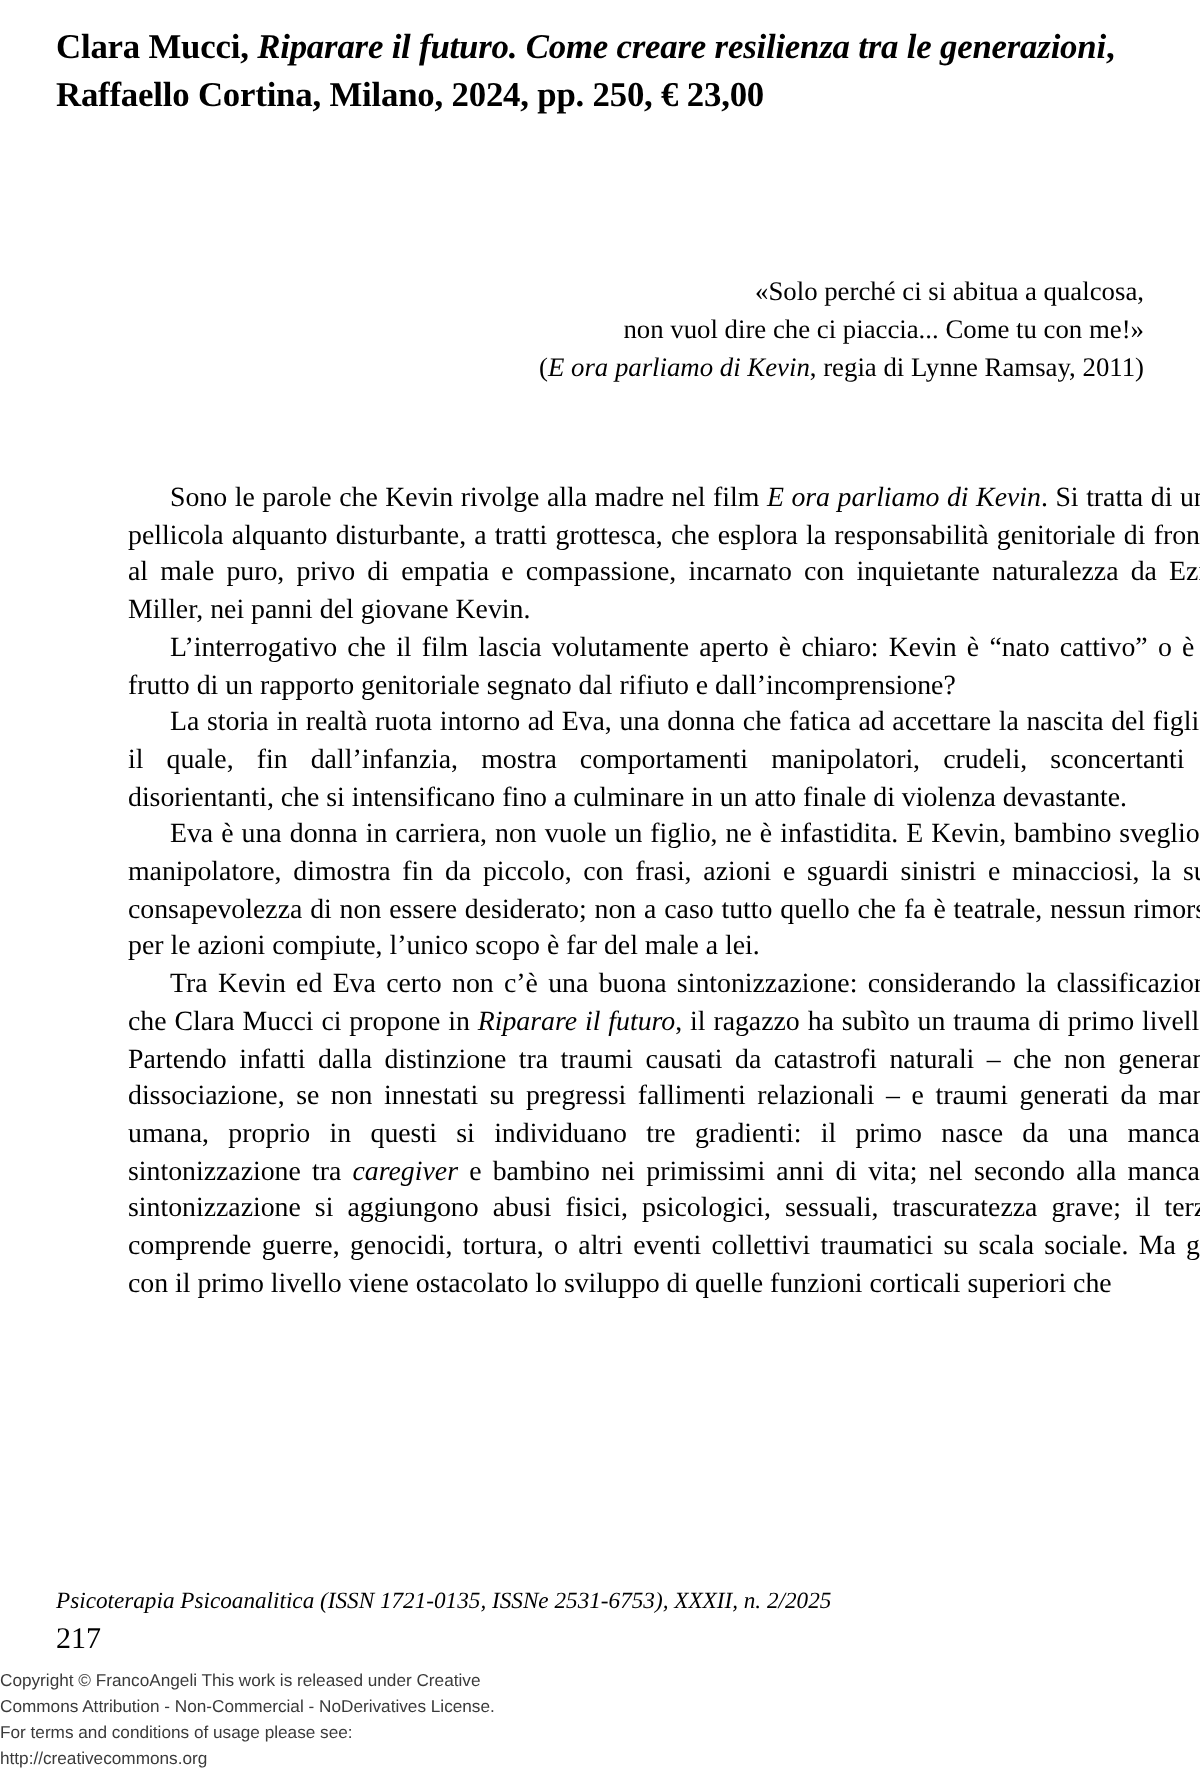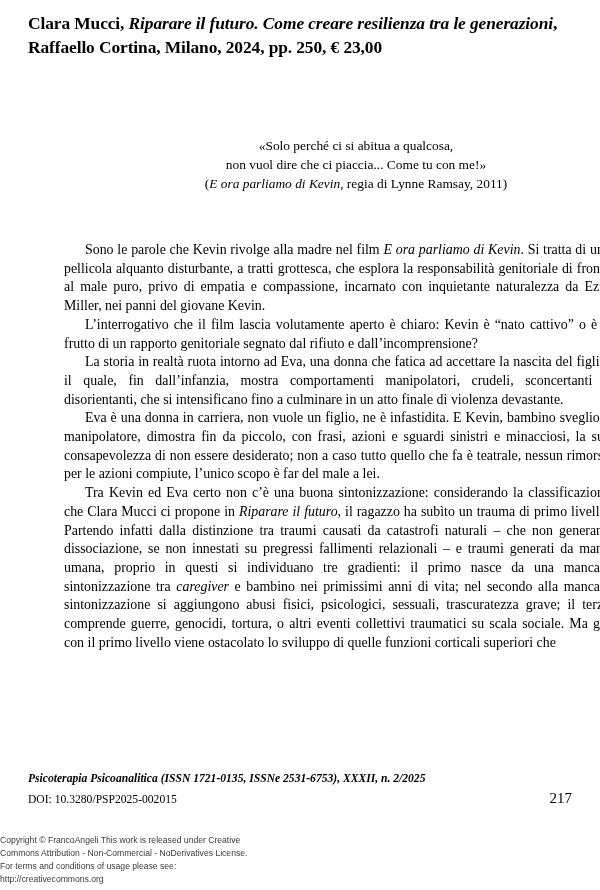--- a/index.html
+++ b/index.html
@@ -32,21 +32,21 @@
   .title-block .ital {
     font-style: italic;
   }
 
   
   .epigraph {
     position: absolute;
     left: 140px;
     top: 136px;
     width: 432px;
-    text-align: center;
+    text-align: right;
     font-size: 13.4px;
     line-height: 1.42;
   }
   .epigraph .ital { font-style: italic; }
 
   
   .body-text {
     position: absolute;
     left: 28px;
     top: 241px;
@@ -67,21 +67,22 @@
   .footer-meta {
     position: absolute;
     left: 28px;
     top: 770px;
     width: 546px;
     font-size: 11.6px;
     line-height: 1.5;
   }
   .footer-meta .journal {
     font-style: italic;
-    font-weight: bold;
+    font-weight: normal;
+    margin-top: 22px;
   }
   .footer-row {
     display: flex;
     justify-content: space-between;
     align-items: baseline;
   }
   .footer-doi { white-space: nowrap; }
   .page-number {
     font-size: 15px;
     padding-right: 2px;
@@ -124,21 +125,20 @@
 
     <p>Eva è una donna in carriera, non vuole un figlio, ne è infastidita. E Kevin, bambino sveglio e manipolatore, dimostra fin da piccolo, con frasi, azioni e sguardi sinistri e minacciosi, la sua consapevolezza di non essere desiderato; non a caso tutto quello che fa è teatrale, nessun rimorso per le azioni compiute, l’unico scopo è far del male a lei.</p>
 
     <p><span>Tra Kevin ed Eva certo non c’è una buona sintonizzazione: considerando la classificazione che Clara Mucci ci propone in </span><span class="ital">Riparare il futuro</span><span>, il ragazzo ha subìto un trauma di primo livello. Partendo infatti dalla distinzione tra traumi causati da catastrofi naturali – che non generano dissociazione, se non innestati su pregressi fallimenti relazionali – e traumi generati da mano umana, proprio in questi si individuano tre gradienti: il primo nasce da una mancata sintonizzazione tra </span><span class="ital">caregiver</span><span> e bambino nei primissimi anni di vita; nel secondo alla mancata sintonizzazione si aggiungono abusi fisici, psicologici, sessuali, trascuratezza grave; il terzo comprende guerre, genocidi, tortura, o altri eventi collettivi traumatici su scala sociale. Ma già con il primo livello viene ostacolato lo sviluppo di quelle funzioni corticali superiori che</span></p>
 
   </div>
 
   <div class="footer-meta">
     <div class="journal">Psicoterapia Psicoanalitica (ISSN 1721-0135, ISSNe 2531-6753), XXXII, n. 2/2025</div>
     <div class="footer-row">
-      <span class="footer-doi">DOI: 10.3280/PSP2025-002015</span>
       <span class="page-number">217</span>
     </div>
   </div>
 
   <div class="copyright">
     <div>Copyright © FrancoAngeli This work is released under Creative</div>
     <div>Commons Attribution - Non-Commercial - NoDerivatives License.</div>
     <div>For terms and conditions of usage please see:</div>
     <div>http://creativecommons.org</div>
   </div>

